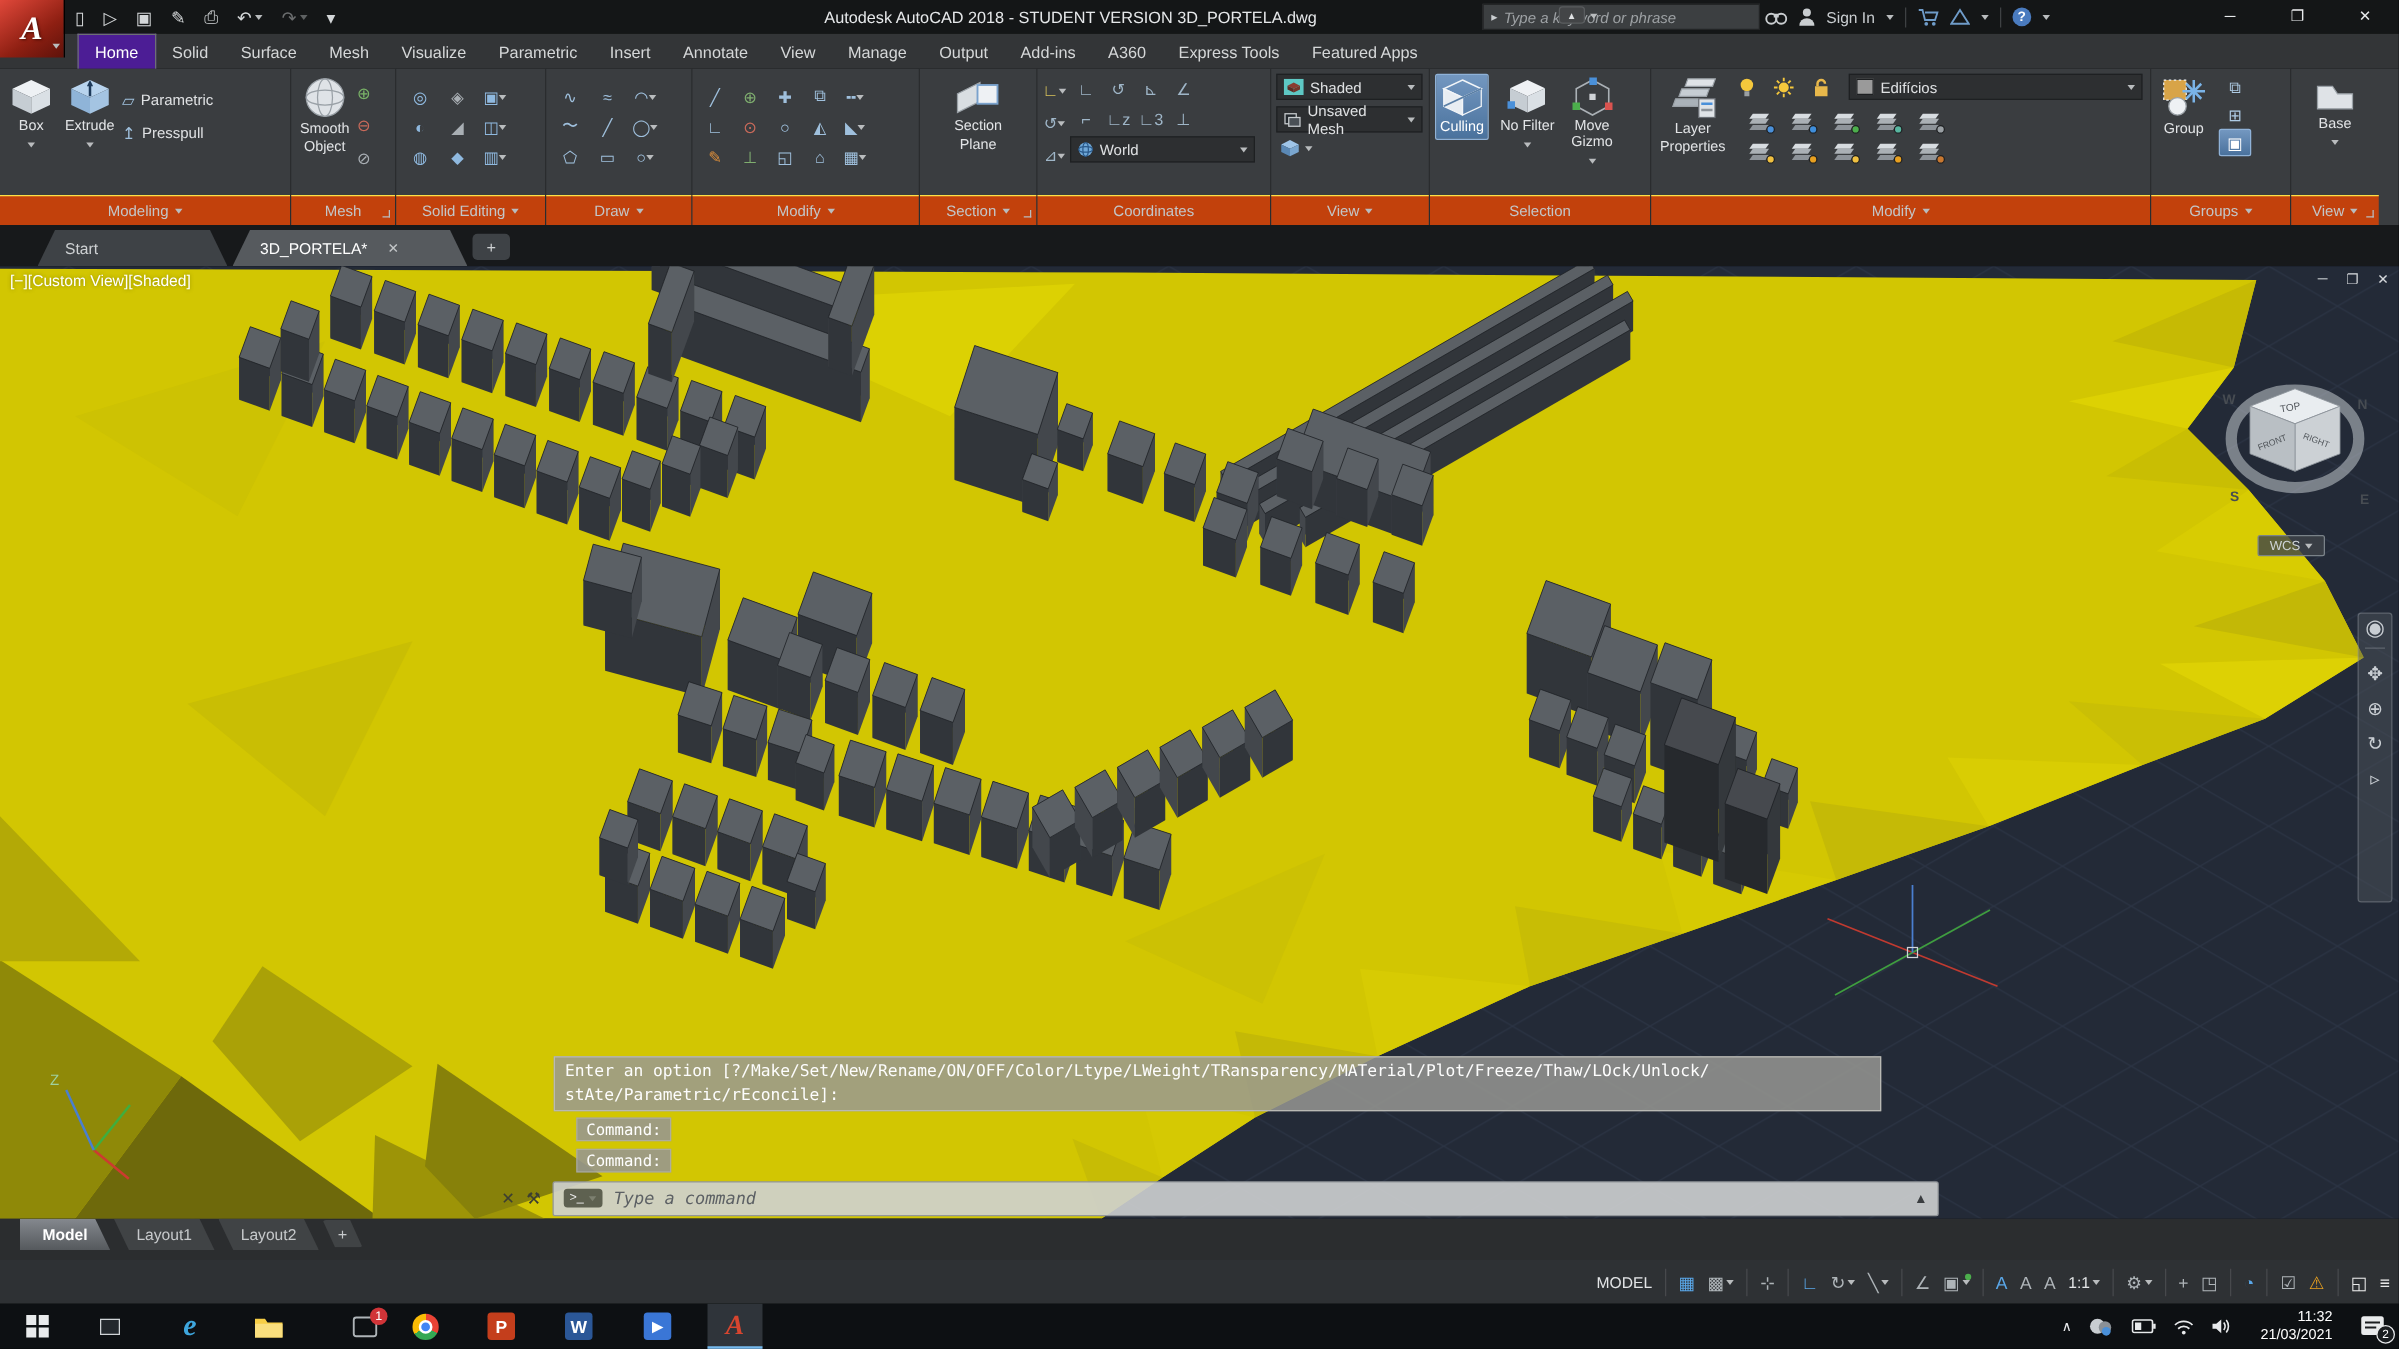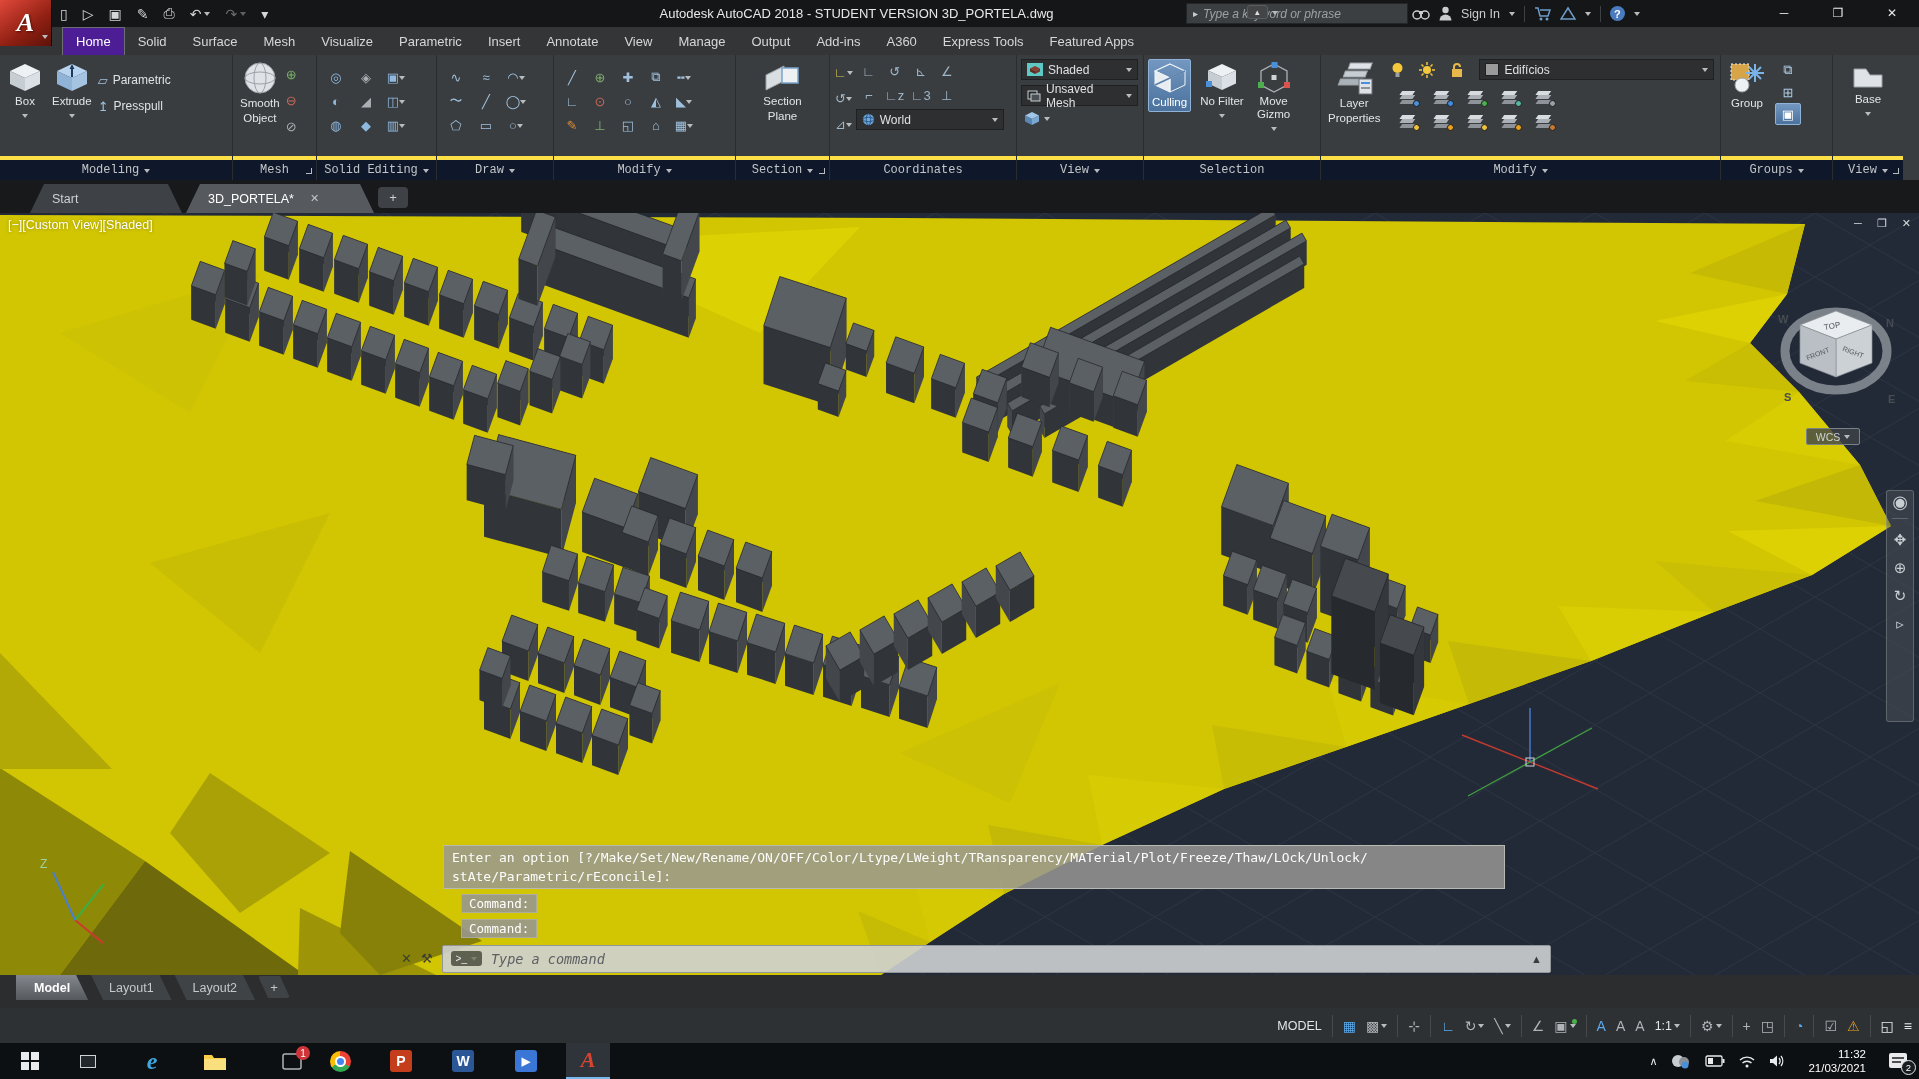--- a/index.html
+++ b/index.html
@@ -39,22 +39,22 @@
   .rtab.active { background:#4c1d95; border:1px solid #6d7073; border-bottom:none; color:#fff; }
   .rib-collapse { position:absolute; left:1247px; top:5px; display:flex; align-items:center; gap:4px;
     color:#c9cdd0; }
   .rib-collapse .pill { border:1px solid #5a5d5f; border-radius:3px; background:#434547;
     font-size:9px; padding:1px 7px; color:#dfe1e3; }
 
   
   .ribbon { position:absolute; top:55px; left:0; width:1919px; height:125px; background:#3a3d40; display:flex; }
   .panel { height:125px; border-right:1px solid #2a2c2e; display:flex; flex-direction:column; }
   .pbody { height:101px; display:flex; align-items:flex-start; padding:4px 4px 0 4px; gap:3px; }
-  .plabel { height:24px; background:#0f172a; border-top:4px solid #fde047; color:#c3c6c8;
-    font-size:12px; display:flex; align-items:center; justify-content:center; gap:5px; position:relative;font-family:Liberation Mono, monospace; }
+  .plabel { height:24px; background:#c2410c; border-top:1px solid #fde047; color:#c3c6c8;
+    font-size:12px; display:flex; align-items:center; justify-content:center; gap:5px; position:relative; }
   .launcher { position:absolute; right:4px; bottom:6px; width:6px; height:6px;
     border-right:1.5px solid #b9bcbe; border-bottom:1.5px solid #b9bcbe; }
   .bigbtn { display:flex; flex-direction:column; align-items:center; gap:2px; padding:2px 3px; }
   .bigbtn .lbl { font-size:11.5px; color:#e2e4e6; line-height:13px; text-align:center; white-space:nowrap; }
   .smallrow { display:flex; align-items:center; gap:5px; height:26px; color:#dfe1e3; font-size:12px; }
   .smallrow .g { font-size:13px; color:#9fc0dd; }
   .igrid3 { display:grid; grid-template-columns:repeat(3,30px); grid-auto-rows:24px; margin-top:6px; }
   .igrid5 { display:grid; grid-template-columns:repeat(5,28px); grid-auto-rows:24px; margin-top:6px; }
   .igrid4 { display:grid; grid-template-columns:repeat(4,26px); grid-auto-rows:24px; }
   .icell { display:flex; align-items:center; justify-content:center; font-size:13px; }

